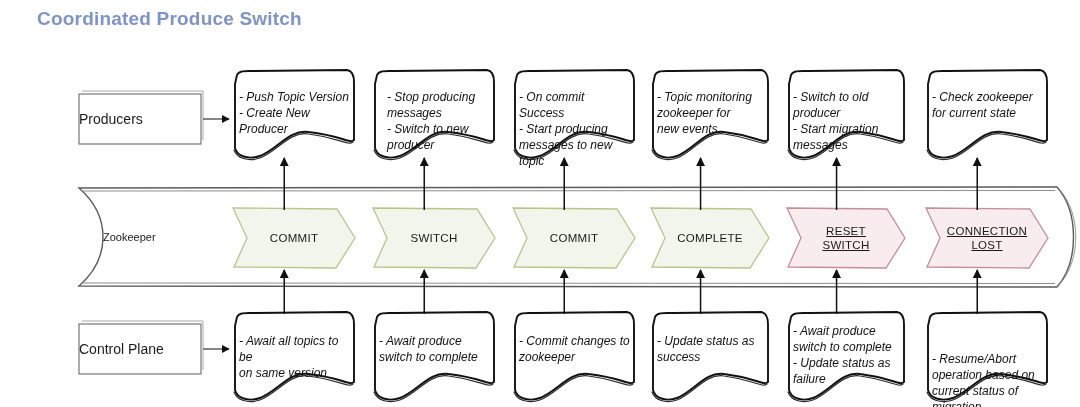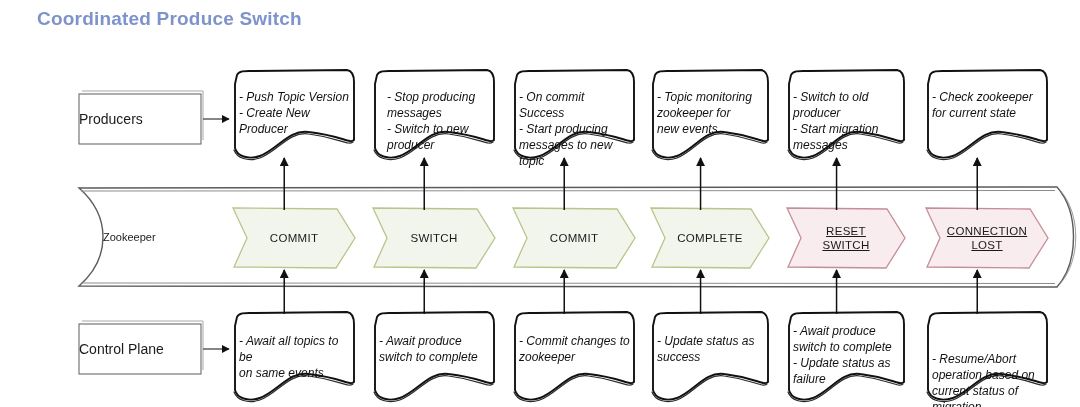--- a/index.html
+++ b/index.html
@@ -385,21 +385,21 @@
       <div class="noteText" style="left: 642px; top: 90px; width: 106px;">- Topic monitoring
   zookeeper for
   new events</div>
       <div class="noteText" style="left: 778px; top: 90px; width: 106px;">- Switch to old
   producer
 - Start migration
   messages</div>
       <div class="noteText" style="left: 917px; top: 90px; width: 110px;">- Check zookeeper
   for current state</div>
       <div class="noteText" style="left: 224px; top: 334px; width: 112px;">- Await all topics to be
-on same events</div>
+on same version</div>
       <div class="noteText" style="left: 364px; top: 334px; width: 112px;">- Await produce
 switch to complete</div>
       <div class="noteText" style="left: 504px; top: 334px; width: 112px;">- Commit changes to
 zookeeper</div>
       <div class="noteText" style="left: 642px; top: 334px; width: 108px;">- Update status as
 success</div>
       <div class="noteText" style="left: 778px; top: 324px; width: 108px;">- Await produce
 switch to complete
 - Update status as
 failure</div>

